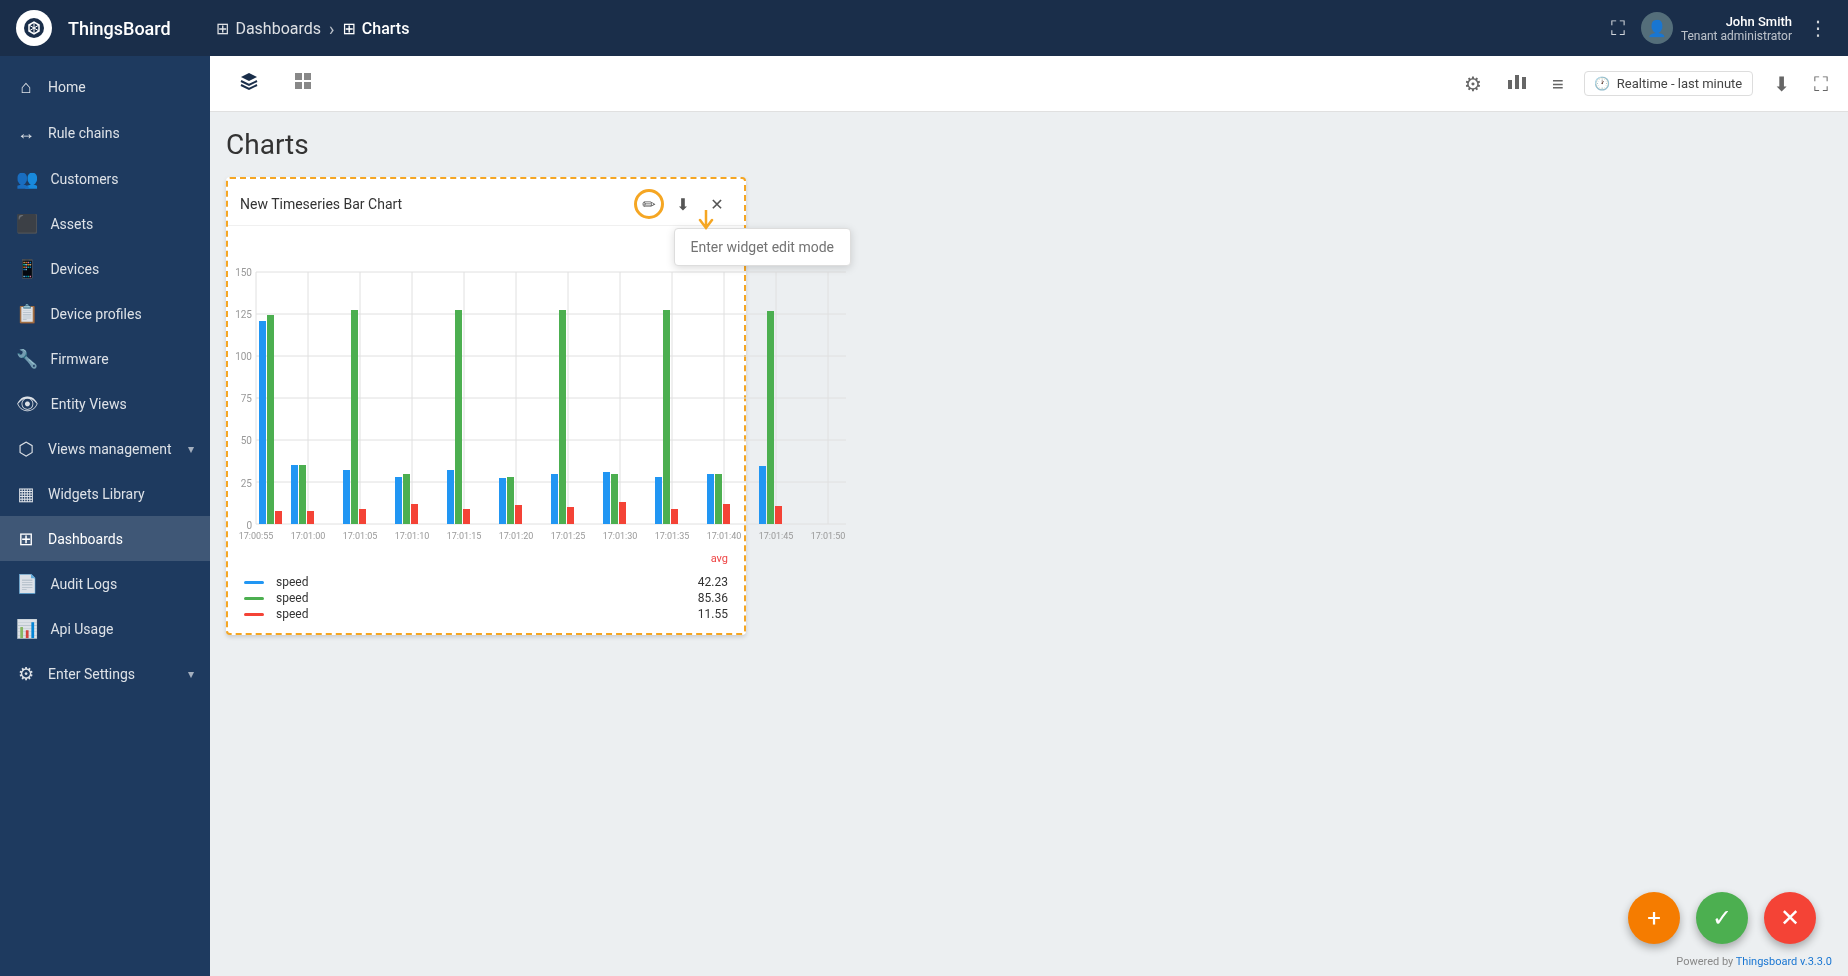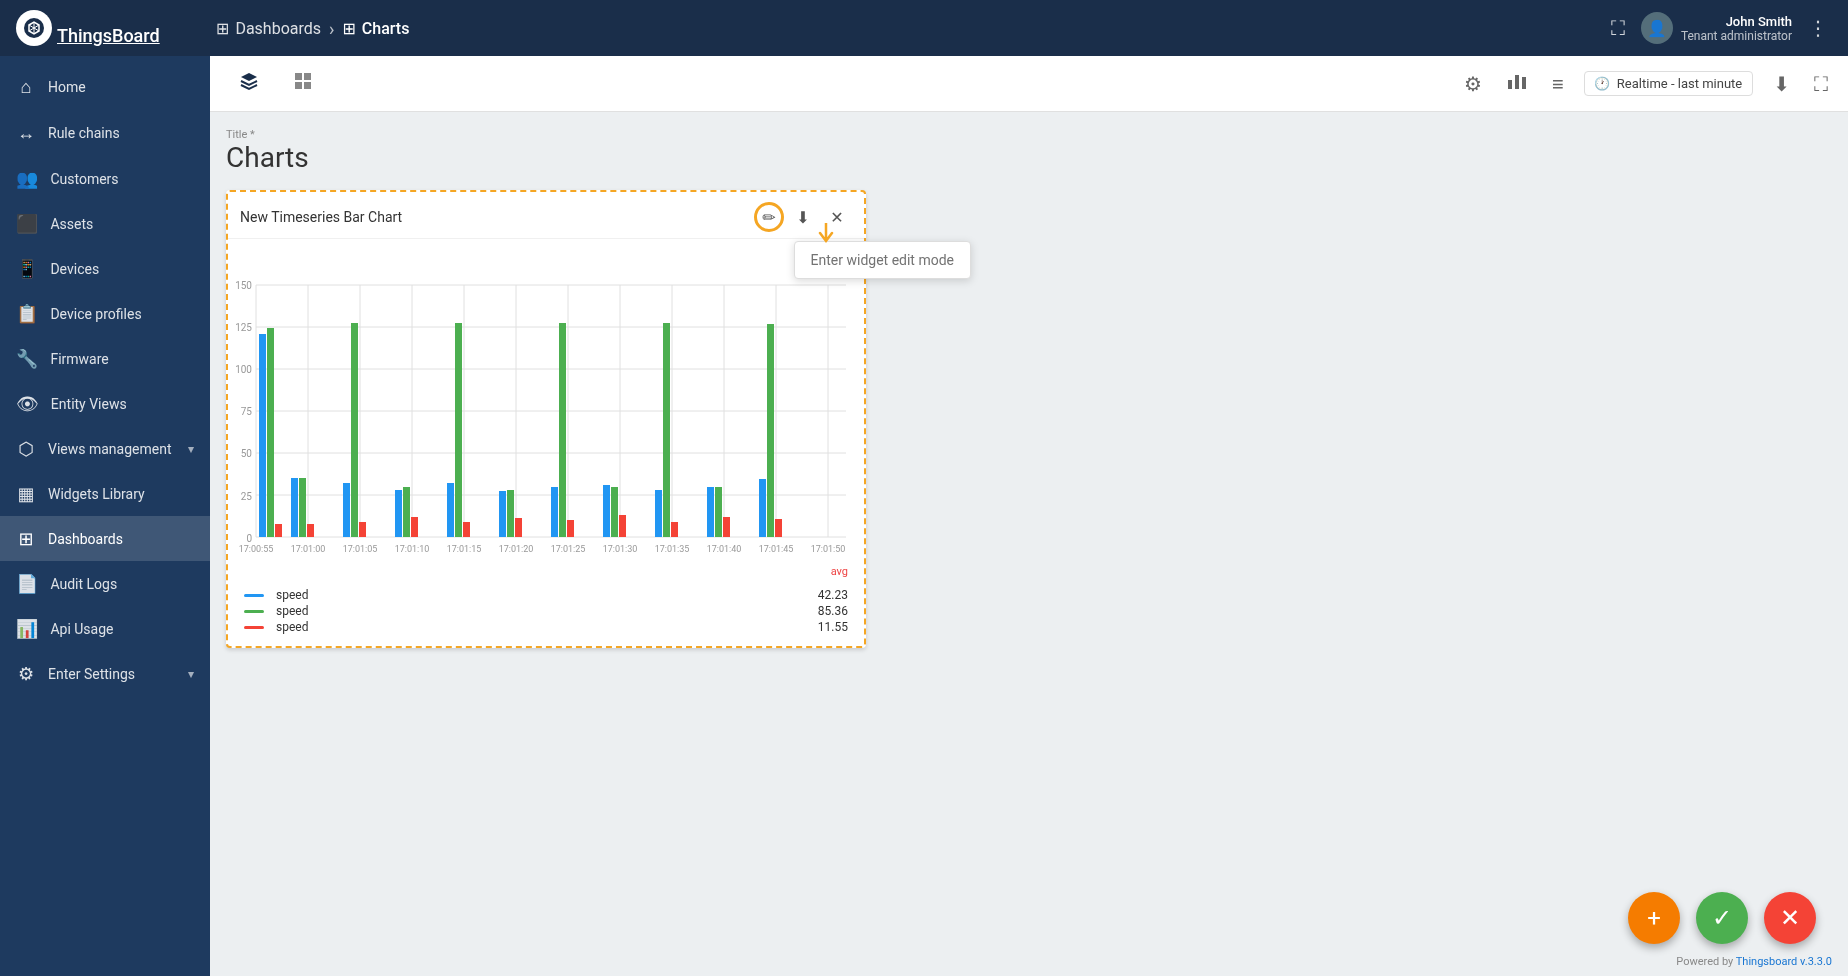--- a/index.html
+++ b/index.html
@@ -10,27 +10,26 @@
       background: #1a2e4a;
       height: 56px;
       display: flex;
       align-items: center;
       padding: 0 16px;
       flex-shrink: 0;
       z-index: 10;
     }
     .topbar-logo {
       display: flex;
-      align-items: flex-end;
-      gap: 5px;
+      align-items: center;
+      gap: 16px;
       color: white;
       font-size: 18px;
       font-weight: 500;
       min-width: 200px;
-      text-decoration: underline;
     }
     .logo-icon {
       width: 36px;
       height: 36px;
       background: white;
       border-radius: 50%;
       display: flex;
       align-items: center;
       justify-content: center;
       font-size: 18px;
@@ -199,21 +198,21 @@
       font-weight: 400;
       color: #333;
       margin-bottom: 16px;
     }
 
     
     .widget-card {
       background: white;
       border-radius: 4px;
       box-shadow: 0 2px 4px rgba(0,0,0,0.15);
-      width: 640px;
+      width: 520px;
       position: relative;
     }
     .widget-header {
       display: flex;
       align-items: center;
       justify-content: space-between;
       padding: 10px 12px 6px;
       border-bottom: 1px solid #f0f0f0;
     }
     .widget-title {
@@ -472,21 +471,20 @@
           <span>🕐</span>
           <span>Realtime - last minute</span>
         </div>
         <span class="toolbar-icon-btn">⬇</span>
         <span class="toolbar-icon-btn">⛶</span>
       </div>
     </div>
 
     <div class="dashboard-canvas">
       <div class="dashboard-title-area">
-        <div class="dashboard-title-label">Title *</div>
         <div class="dashboard-title">Charts</div>
       </div>
 
       <div class="widget-card widget-edit-mode">
         <div class="widget-header">
           <span class="widget-title">New Timeseries Bar Chart</span>
           <div class="widget-actions">
             <div class="widget-action-btn edit-btn" style="position:relative;">
               ✏
               

